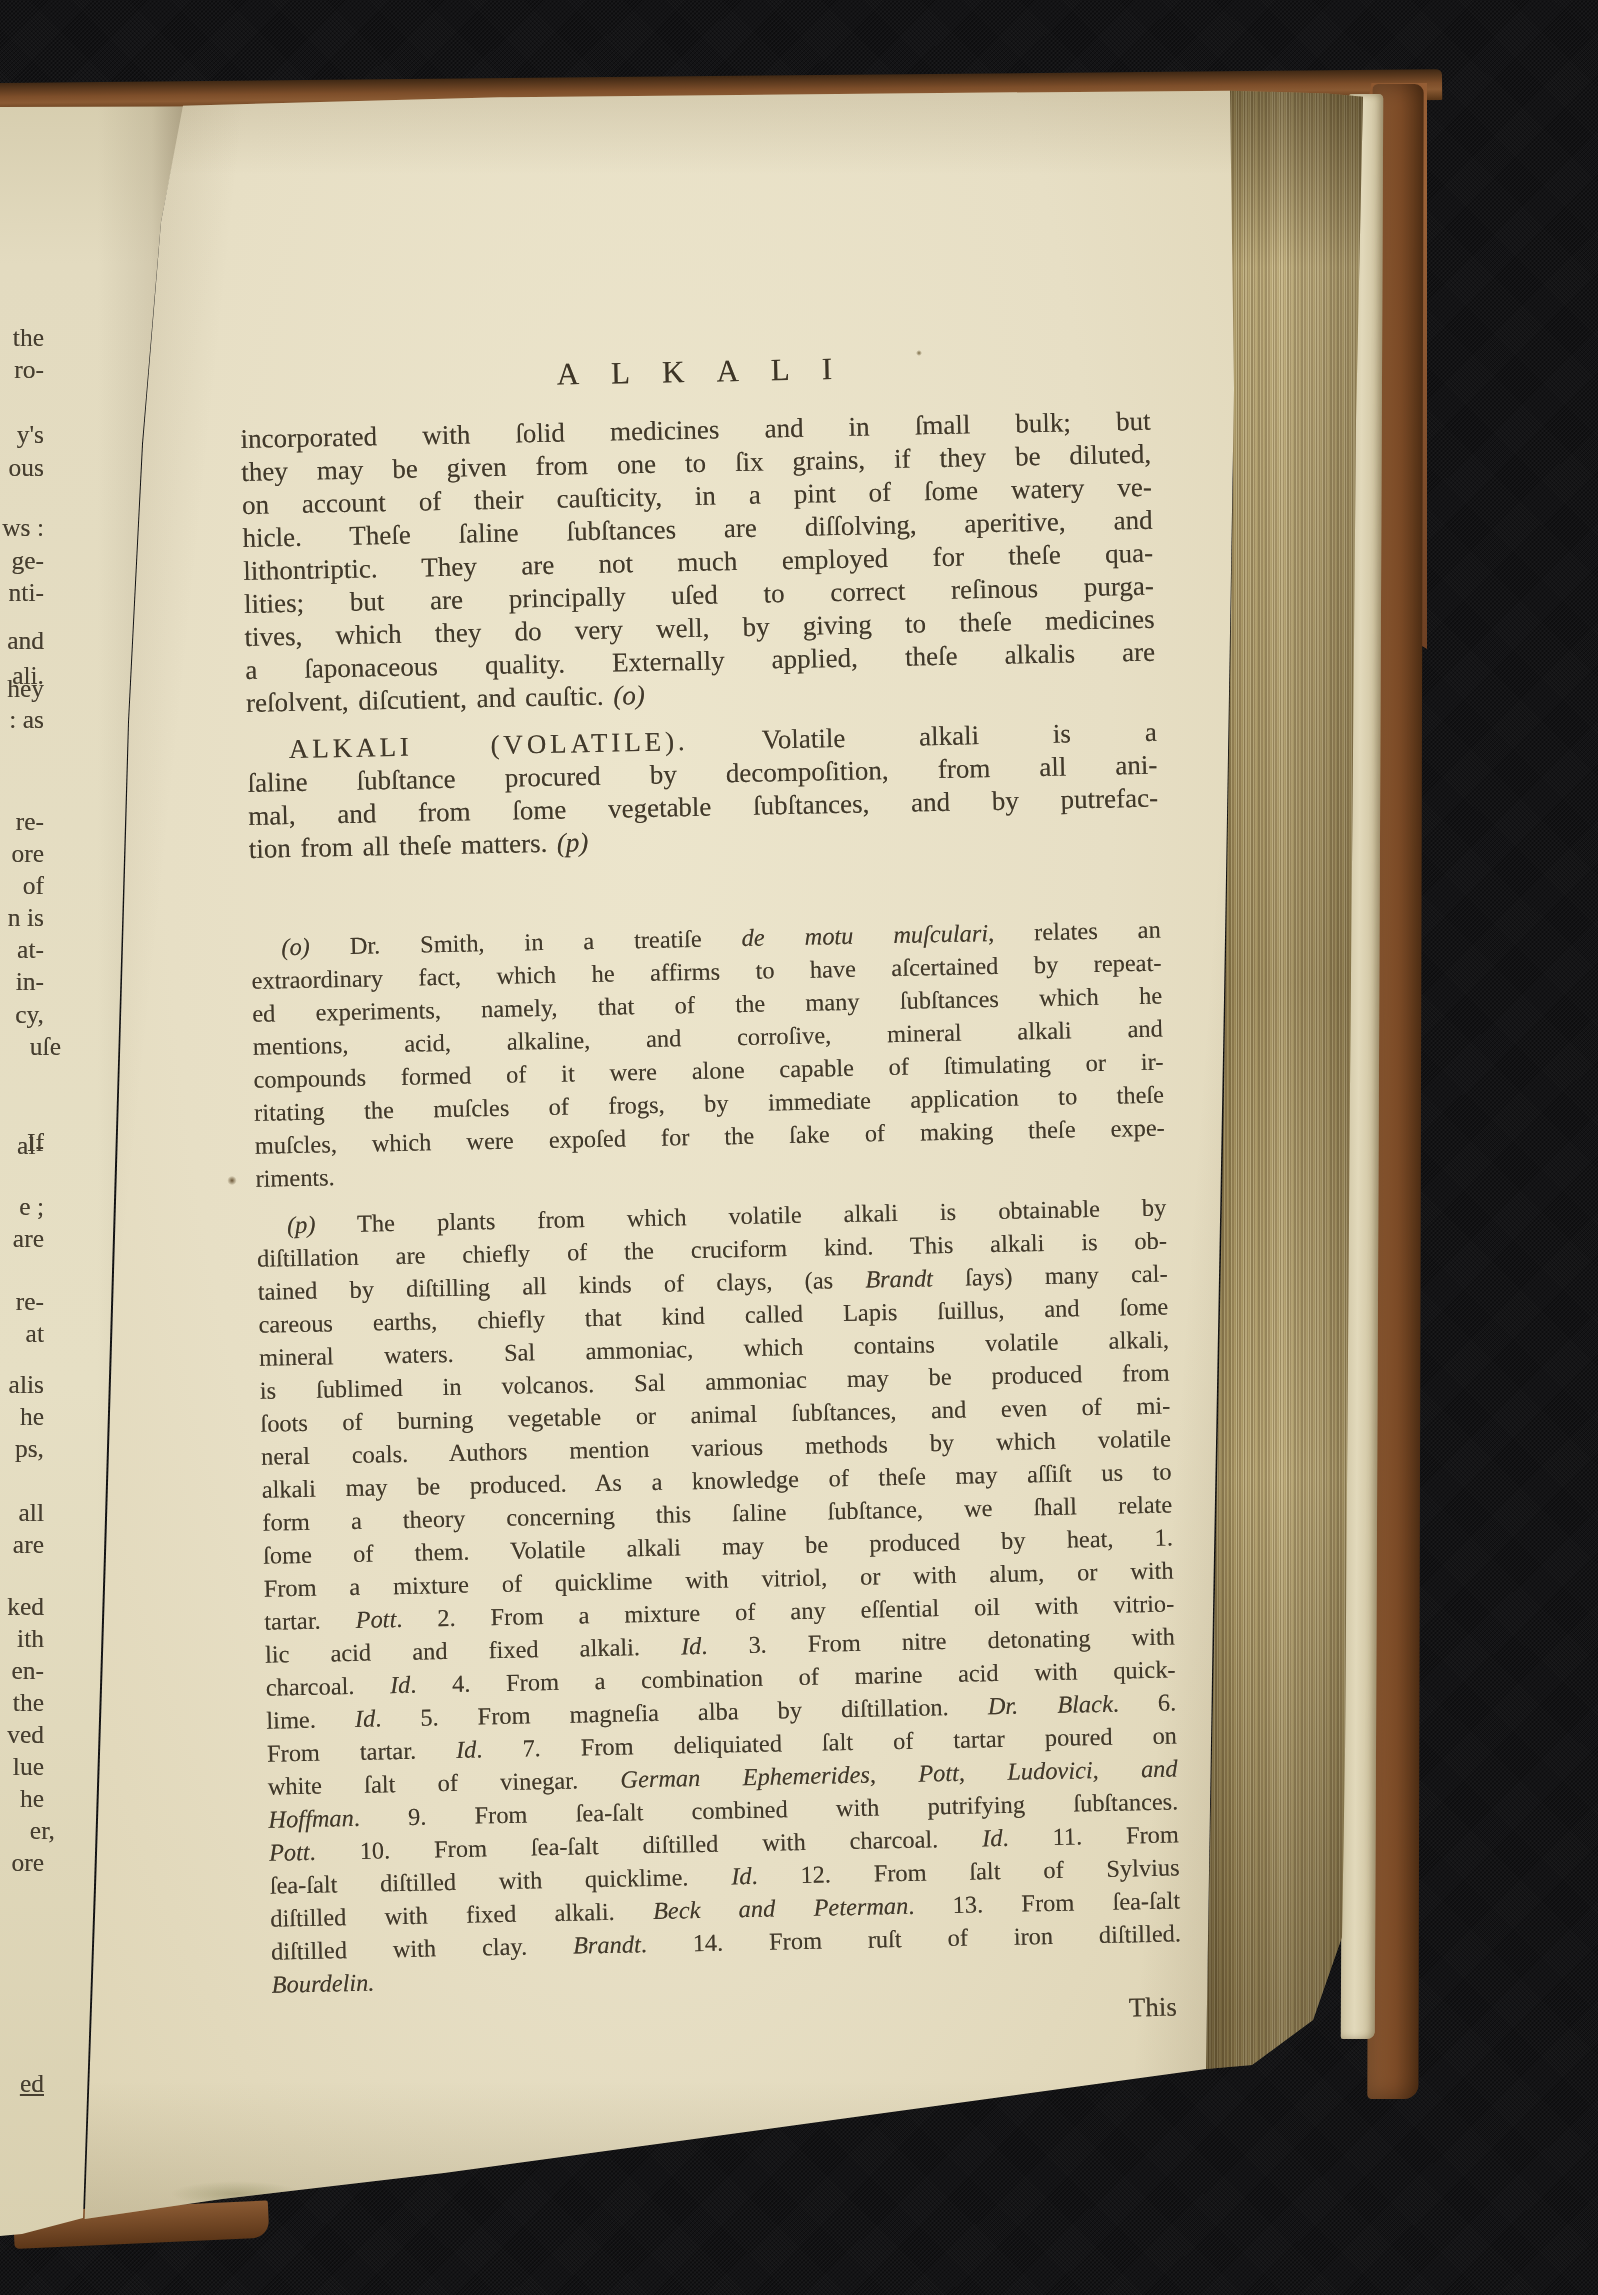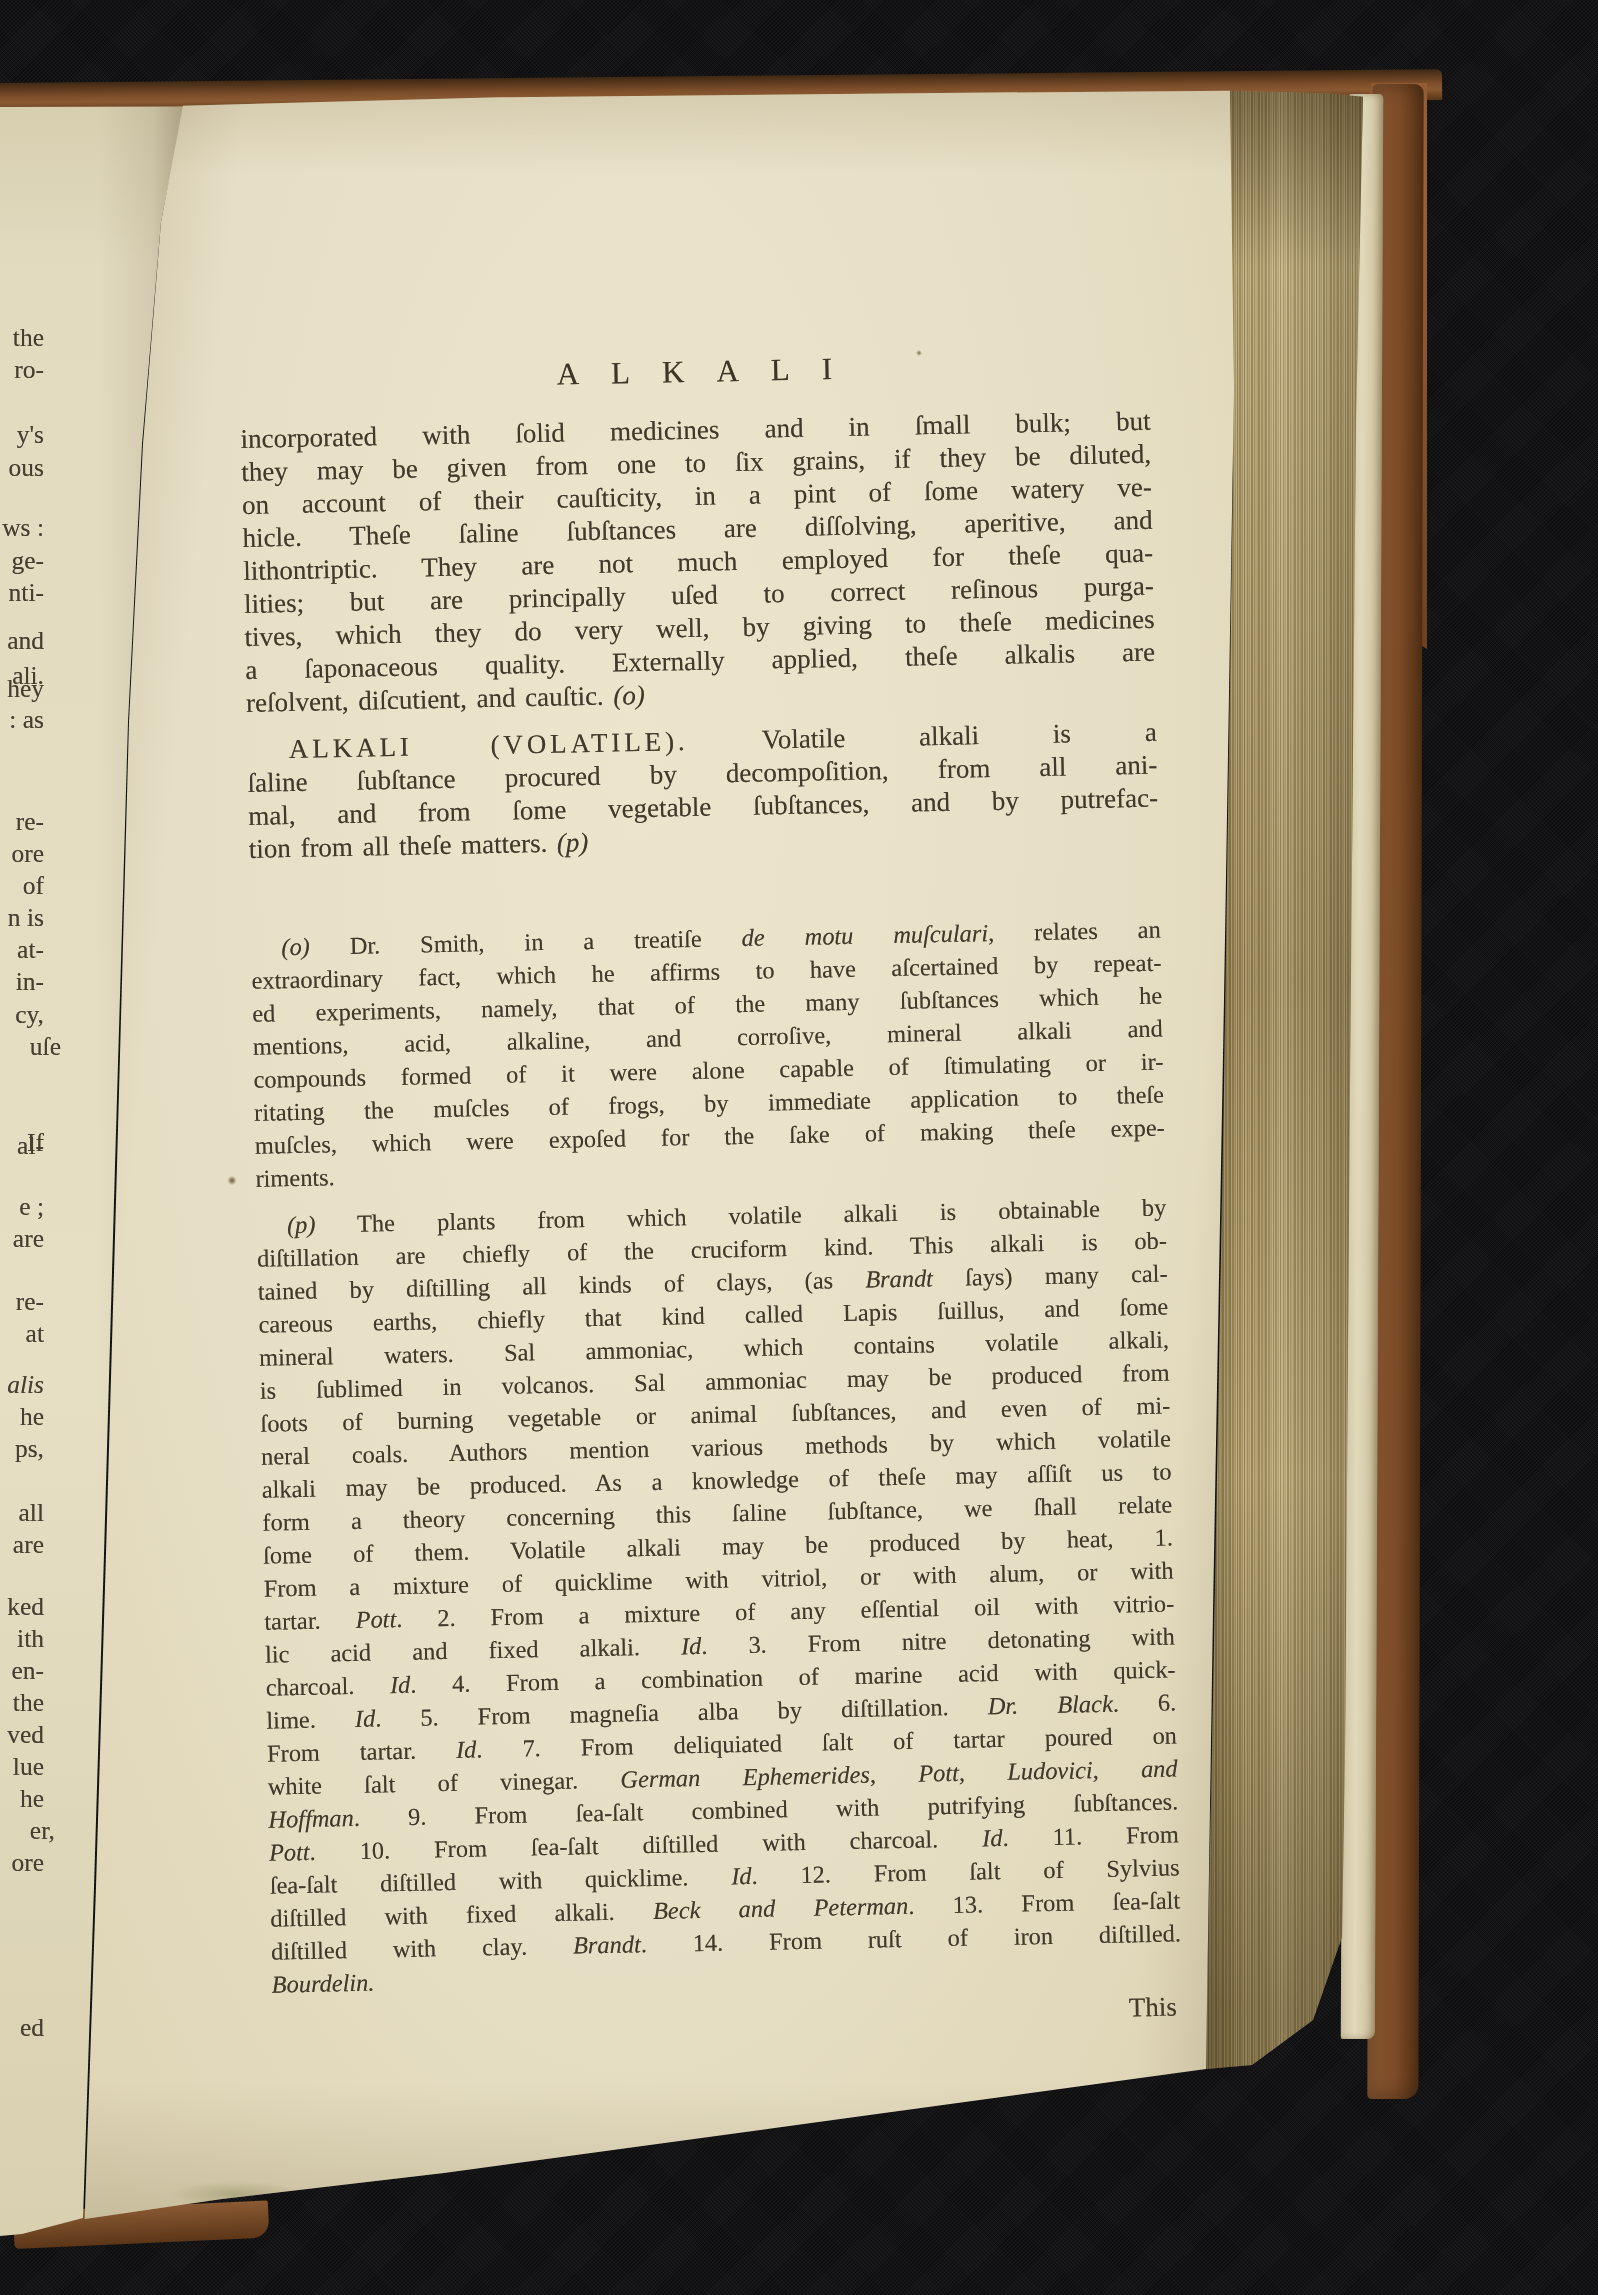--- a/index.html
+++ b/index.html
@@ -149,35 +149,35 @@
       <div class="fragment" style="top: 844px;">at-</div>
       <div class="fragment" style="top: 876px;">in-</div>
       <div class="fragment" style="top: 909px;">cy,</div>
       <div class="fragment" style="top: 941px; margin-left: 17px;">uſe</div>
       <div class="fragment" style="top: 1040px;">al-</div>
       <div class="fragment" style="top: 1037px;">If</div>
       <div class="fragment" style="top: 1101px;">e ;</div>
       <div class="fragment" style="top: 1133px;">are</div>
       <div class="fragment" style="top: 1196px;">re-</div>
       <div class="fragment" style="top: 1228px;">at</div>
-      <div class="fragment" style="top: 1279px; font-style: italic;">alis</div>
+      <div class="fragment" style="top: 1279px;">alis</div>
       <div class="fragment" style="top: 1311px;">he</div>
       <div class="fragment" style="top: 1343px;">ps,</div>
       <div class="fragment" style="top: 1407px;">all</div>
       <div class="fragment" style="top: 1439px;">are</div>
       <div class="fragment" style="top: 1501px;">ked</div>
       <div class="fragment" style="top: 1533px;">ith</div>
       <div class="fragment" style="top: 1565px;">en-</div>
       <div class="fragment" style="top: 1597px;">the</div>
       <div class="fragment" style="top: 1629px;">ved</div>
       <div class="fragment" style="top: 1661px;">lue</div>
       <div class="fragment" style="top: 1693px;">he</div>
       <div class="fragment" style="top: 1725px; padding-left: 11px;">er,</div>
       <div class="fragment" style="top: 1757px;">ore</div>
-      <div class="fragment" style="top: 1922px;">ed</div>
+      <div class="fragment" style="top: 1978px; text-decoration: underline;">ed</div>
     </div>
 
   <div class="main-page">
     <div class="stain stain-1"></div>
     <div class="stain stain-2"></div>
     <div class="stain stain-3"></div>
 
     <div class="text-layer">
       <div class="running-head">ALKALI</div>
       <div class="block para" id="block-para-1">

